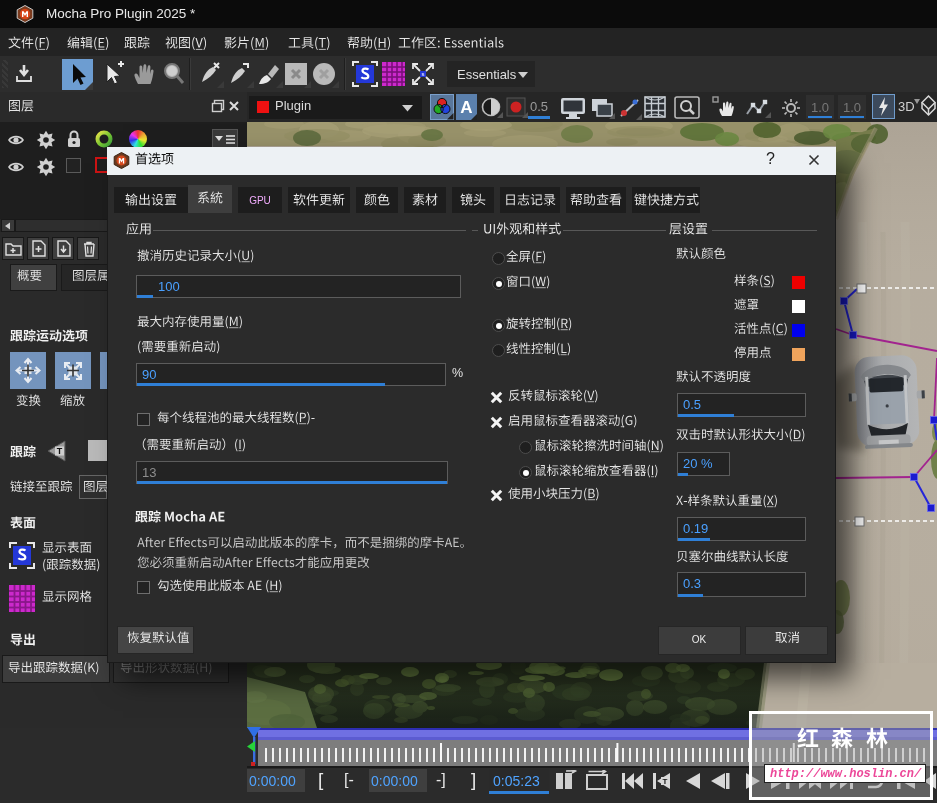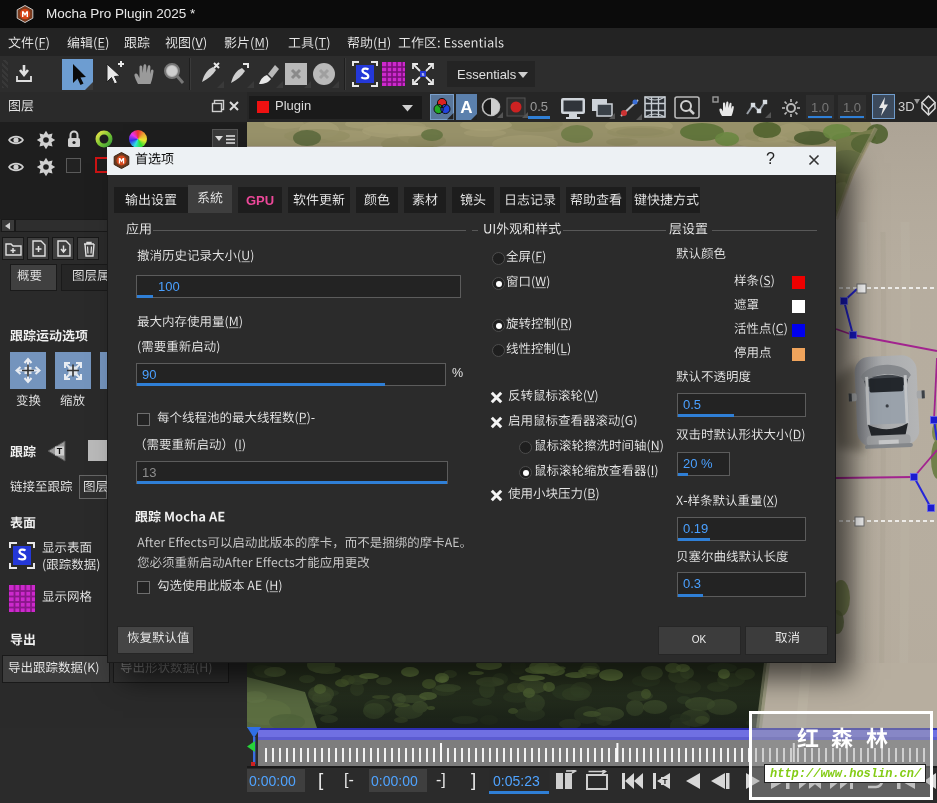--- a/index.html
+++ b/index.html
@@ -841,21 +841,21 @@
 <svg style="position:absolute;left:797px;top:727.2px;overflow:visible" width="22.0" height="27.5" viewBox="0 -880 1000 1250">
     <path fill="#ffffff" d="M27 -73 48 50C147 27 275 -3 395 -32L382 -145C254 -117 118 -88 27 -73ZM58 -414C76 -422 101 -429 190 -439C157 -396 128 -363 112 -348C78 -312 55 -291 27 -285C41 -252 61 -194 67 -170C95 -185 140 -196 406 -238C402 -264 400 -311 401 -343L233 -320C308 -399 379 -491 435 -584L330 -652C312 -617 291 -582 269 -549L182 -542C237 -621 291 -715 331 -806L211 -855C172 -739 103 -618 80 -587C57 -555 40 -534 19 -528C32 -497 52 -438 58 -414ZM405 -91V30H963V-91H748V-646H942V-766H422V-646H617V-91Z"></path>
   </svg>
 <svg style="position:absolute;left:831px;top:727.2px;overflow:visible" width="22.0" height="27.5" viewBox="0 -880 1000 1250">
     <path fill="#ffffff" d="M435 -852V-748H100V-643H324C252 -577 155 -523 54 -493C78 -471 112 -428 128 -400C245 -444 354 -518 435 -609V-400H555V-612C640 -520 755 -445 874 -403C892 -433 925 -479 951 -502C846 -529 743 -581 665 -643H907V-748H555V-852ZM215 -433V-326H45V-222H172C133 -159 80 -103 23 -67C40 -36 65 11 74 45C129 10 176 -46 215 -110V89H327V-96C352 -72 376 -48 390 -32L460 -120C440 -135 366 -184 327 -207V-222H458V-326H327V-433ZM647 -433V-326H488V-222H588C544 -144 481 -75 409 -36C433 -16 467 25 483 51C548 8 603 -57 647 -133V89H761V-134C801 -61 849 5 899 49C919 18 957 -25 984 -47C922 -87 860 -152 814 -222H958V-326H761V-433Z"></path>
   </svg>
 <svg style="position:absolute;left:866px;top:727.2px;overflow:visible" width="22.0" height="27.5" viewBox="0 -880 1000 1250">
     <path fill="#ffffff" d="M652 -850V-642H487V-529H633C587 -390 504 -248 411 -160C433 -130 465 -84 479 -50C545 -116 604 -212 652 -319V88H773V-315C807 -221 847 -136 891 -75C912 -106 953 -147 981 -168C908 -252 840 -392 797 -529H950V-642H773V-850ZM207 -850V-642H48V-529H190C155 -408 91 -276 20 -197C40 -165 68 -115 80 -80C128 -137 171 -221 207 -313V88H324V-363C354 -319 385 -271 402 -237L477 -341C455 -369 354 -485 324 -513V-529H456V-642H324V-850Z"></path>
   </svg>
 <div style="position:absolute;left:764px;top:764px;width:162px;height:19px;background:#ffffff;border:1.5px solid #222"></div>
-<div style="position:absolute;top:768px;font-family:'Liberation Mono',sans-serif;font-size:12px;color:#84cc16;font-weight:700;line-height:12px;letter-spacing:0;white-space:pre;font-style:italic;left:770px">http://www.hoslin.cn/</div>
+<div style="position:absolute;top:768px;font-family:'Liberation Mono',sans-serif;font-size:12px;color:#ec4899;font-weight:700;line-height:12px;letter-spacing:0;white-space:pre;font-style:italic;left:770px">http://www.hoslin.cn/</div>
 <div style="position:absolute;left:107px;top:147px;width:729px;height:516px;background:#2b2b2b;box-shadow:16px 16px 26px rgba(0,0,0,0.62);border:1px solid #1a1a1a"></div>
 <div style="position:absolute;left:107px;top:147px;width:729px;height:28px;background:#edf1f4"></div>
 <svg style="position:absolute;left:113px;top:152px;" width="17" height="17" viewBox="0 0 17 17">
     <polygon points="8.5,0.5 15.8,4.5 15.8,12.5 8.5,16.5 1.2,12.5 1.2,4.5" fill="#6b3a1f" stroke="#3a2212" stroke-width="1"></polygon>
 <circle cx="8.5" cy="8.5" r="5" fill="#d4481c"></circle>
     <path d="M5.8 11.4 L5.8 5.9 L7.3 5.9 L8.5 8 L9.7 5.9 L11.2 5.9 L11.2 11.4 L9.9 11.4 L9.9 8.2 L8.5 10.4 L7.1 8.2 L7.1 11.4 Z" fill="#fff"></path>
   </svg>
 <svg style="position:absolute;left:135px;top:152.0px;overflow:visible" width="39.0" height="16.25" viewBox="0 -880 3000 1250">
     <path fill="#111" d="M243 -312H755V-210H243ZM243 -373V-472H755V-373ZM243 -150H755V-44H243ZM228 -815C259 -782 294 -736 313 -702H54V-632H456C450 -602 442 -568 433 -539H168V80H243V23H755V80H833V-539H512L546 -632H949V-702H696C725 -737 757 -779 785 -820L702 -842C681 -800 643 -742 611 -702H345L389 -725C370 -758 331 -808 294 -844Z M1061 -765C1119 -716 1187 -646 1216 -597L1278 -644C1246 -692 1177 -760 1118 -806ZM1446 -810C1422 -721 1380 -633 1326 -574C1344 -565 1376 -545 1390 -534C1413 -562 1435 -597 1455 -636H1603V-490H1320V-423H1501C1484 -292 1443 -197 1293 -144C1309 -130 1331 -102 1339 -83C1507 -149 1557 -264 1576 -423H1679V-191C1679 -115 1696 -93 1771 -93C1786 -93 1854 -93 1869 -93C1932 -93 1952 -125 1959 -252C1938 -257 1907 -268 1893 -282C1890 -177 1886 -163 1861 -163C1847 -163 1792 -163 1782 -163C1756 -163 1753 -166 1753 -191V-423H1951V-490H1678V-636H1909V-701H1678V-836H1603V-701H1485C1498 -731 1509 -763 1518 -795ZM1251 -456H1056V-386H1179V-83C1136 -63 1090 -27 1045 15L1095 80C1152 18 1206 -34 1243 -34C1265 -34 1296 -5 1335 19C1401 58 1484 68 1600 68C1698 68 1867 63 1945 58C1946 36 1958 -1 1966 -20C1867 -10 1715 -3 1601 -3C1495 -3 1411 -9 1349 -46C1301 -74 1278 -98 1251 -100Z M2618 -500V-289C2618 -184 2591 -56 2319 19C2335 34 2357 61 2366 77C2649 -12 2693 -158 2693 -289V-500ZM2689 -91C2766 -41 2864 31 2911 79L2961 26C2913 -21 2813 -90 2736 -138ZM2029 -184 2048 -106C2140 -137 2262 -179 2379 -219L2369 -284L2247 -247V-650H2363V-722H2046V-650H2172V-225ZM2417 -624V-153H2490V-556H2816V-155H2891V-624H2655C2670 -655 2686 -692 2702 -728H2957V-796H2381V-728H2613C2603 -694 2591 -656 2578 -624Z"></path>
   </svg>
@@ -865,21 +865,21 @@
   </svg>
 <div style="position:absolute;left:114px;top:187px;width:74px;height:26px;background:#1d1d1d"></div>
 <svg style="position:absolute;left:125.0px;top:193.0px;overflow:visible" width="52.0" height="16.25" viewBox="0 -880 4000 1250">
     <path fill="#e8e8e8" d="M734 -447V-85H793V-447ZM861 -484V-5C861 6 857 9 846 10C833 10 793 10 747 9C757 27 765 54 767 71C826 71 866 70 890 60C915 49 922 31 922 -5V-484ZM71 -330C79 -338 108 -344 140 -344H219V-206C152 -190 90 -176 42 -167L59 -96L219 -137V79H285V-154L368 -176L362 -239L285 -221V-344H365V-413H285V-565H219V-413H132C158 -483 183 -566 203 -652H367V-720H217C225 -756 231 -792 236 -827L166 -839C162 -800 157 -759 150 -720H47V-652H137C119 -569 100 -501 91 -475C77 -430 65 -398 48 -393C56 -376 67 -344 71 -330ZM659 -843C593 -738 469 -639 348 -583C366 -568 386 -545 397 -527C424 -541 451 -557 477 -574V-532H847V-581C872 -566 899 -551 926 -537C935 -557 956 -581 974 -596C869 -641 774 -698 698 -783L720 -816ZM506 -594C562 -635 615 -683 659 -734C710 -678 765 -633 826 -594ZM614 -406V-327H477V-406ZM415 -466V76H477V-130H614V1C614 10 612 12 604 13C594 13 568 13 537 12C546 30 554 57 556 74C599 74 630 74 651 63C672 52 677 33 677 1V-466ZM477 -269H614V-187H477Z M1104 -341V21H1814V78H1895V-341H1814V-54H1539V-404H1855V-750H1774V-477H1539V-839H1457V-477H1228V-749H1150V-404H1457V-54H1187V-341Z M2122 -776C2175 -729 2242 -662 2273 -619L2324 -672C2292 -713 2225 -778 2171 -822ZM2043 -526V-454H2184V-95C2184 -49 2153 -16 2134 -4C2148 11 2168 42 2175 60C2190 40 2217 20 2395 -112C2386 -127 2374 -155 2368 -175L2257 -94V-526ZM2491 -804V-693C2491 -619 2469 -536 2337 -476C2351 -464 2377 -435 2386 -420C2530 -489 2562 -597 2562 -691V-734H2739V-573C2739 -497 2753 -469 2823 -469C2834 -469 2883 -469 2898 -469C2918 -469 2939 -470 2951 -474C2948 -491 2946 -520 2944 -539C2932 -536 2911 -534 2897 -534C2884 -534 2839 -534 2828 -534C2812 -534 2810 -543 2810 -572V-804ZM2805 -328C2769 -248 2715 -182 2649 -129C2582 -184 2529 -251 2493 -328ZM2384 -398V-328H2436L2422 -323C2462 -231 2519 -151 2590 -86C2515 -38 2429 -5 2341 15C2355 31 2371 61 2377 80C2474 54 2566 16 2647 -39C2723 17 2814 58 2917 83C2926 62 2947 32 2963 16C2867 -4 2781 -39 2708 -86C2793 -160 2861 -256 2901 -381L2855 -401L2842 -398Z M3651 -748H3820V-658H3651ZM3417 -748H3582V-658H3417ZM3189 -748H3348V-658H3189ZM3190 -427V-6H3057V50H3945V-6H3808V-427H3495L3509 -486H3922V-545H3520L3531 -603H3895V-802H3117V-603H3454L3446 -545H3068V-486H3436L3424 -427ZM3262 -6V-68H3734V-6ZM3262 -275H3734V-217H3262ZM3262 -320V-376H3734V-320ZM3262 -172H3734V-113H3262Z"></path>
   </svg>
 <div style="position:absolute;left:188px;top:185px;width:44px;height:28px;background:#3e3e3e"></div>
 <svg style="position:absolute;left:197.0px;top:191.0px;overflow:visible" width="26.0" height="16.25" viewBox="0 -880 2000 1250">
     <path fill="#e8e8e8" d="M286 -224C233 -152 150 -78 70 -30C90 -19 121 6 136 20C212 -34 301 -116 361 -197ZM636 -190C719 -126 822 -34 872 22L936 -23C882 -80 779 -168 695 -229ZM664 -444C690 -420 718 -392 745 -363L305 -334C455 -408 608 -500 756 -612L698 -660C648 -619 593 -580 540 -543L295 -531C367 -582 440 -646 507 -716C637 -729 760 -747 855 -770L803 -833C641 -792 350 -765 107 -753C115 -736 124 -706 126 -688C214 -692 308 -698 401 -706C336 -638 262 -578 236 -561C206 -539 182 -524 162 -521C170 -502 181 -469 183 -454C204 -462 235 -466 438 -478C353 -425 280 -385 245 -369C183 -338 138 -319 106 -315C115 -295 126 -260 129 -245C157 -256 196 -261 471 -282V-20C471 -9 468 -5 451 -4C435 -3 380 -3 320 -6C332 15 345 47 349 69C422 69 472 68 505 56C539 44 547 23 547 -19V-288L796 -306C825 -273 849 -242 866 -216L926 -252C885 -313 799 -405 722 -474Z M1702 -352V-39C1702 35 1718 57 1787 57C1800 57 1861 57 1874 57C1936 57 1954 20 1959 -118C1941 -123 1910 -135 1895 -148C1893 -27 1889 -9 1867 -9C1855 -9 1807 -9 1798 -9C1776 -9 1772 -13 1772 -39V-352ZM1522 -353C1516 -150 1496 -38 1340 26C1356 39 1377 67 1385 84C1557 8 1587 -125 1594 -353ZM1186 -189C1198 -119 1209 -27 1212 34L1269 22C1266 -38 1254 -128 1241 -199ZM1084 -197C1074 -114 1059 -22 1035 40C1051 45 1080 54 1093 61C1114 -2 1133 -98 1144 -186ZM1282 -208C1302 -153 1324 -80 1332 -33L1387 -51C1378 -98 1354 -169 1334 -223ZM1585 -821C1603 -787 1623 -743 1637 -708H1410V-640H1591C1551 -581 1492 -496 1472 -476C1454 -458 1429 -451 1412 -446C1419 -431 1433 -394 1436 -375C1462 -386 1502 -392 1845 -425C1862 -398 1876 -373 1886 -353L1947 -387C1917 -444 1852 -538 1798 -608L1741 -579C1763 -550 1787 -516 1809 -483L1550 -461C1588 -513 1638 -584 1675 -640H1941V-708H1715C1701 -744 1674 -799 1651 -841ZM1066 -240C1086 -250 1116 -258 1335 -290C1340 -269 1344 -250 1347 -234L1410 -255C1400 -308 1371 -396 1344 -462L1284 -446C1296 -416 1308 -382 1318 -348L1158 -327C1239 -418 1319 -533 1385 -648L1321 -685C1299 -641 1274 -597 1248 -556L1138 -546C1194 -622 1250 -719 1293 -813L1223 -842C1182 -734 1113 -620 1091 -591C1070 -560 1052 -539 1035 -535C1043 -516 1055 -481 1059 -466C1074 -472 1096 -477 1204 -490C1166 -435 1133 -393 1117 -375C1086 -339 1063 -314 1042 -309C1051 -290 1062 -255 1066 -240Z"></path>
   </svg>
 <div style="position:absolute;left:238px;top:187px;width:44px;height:26px;background:#1d1d1d"></div>
-<div style="position:absolute;top:194px;font-family:'Liberation Sans',sans-serif;font-size:13px;color:#ec4899;font-weight:700;line-height:13px;letter-spacing:0;white-space:pre;left:260.0px;transform:translateX(-50%)">GPU</div>
+<div style="position:absolute;top:194px;font-family:'Liberation Sans',sans-serif;font-size:10px;color:#f0abfc;font-weight:400;line-height:13px;letter-spacing:0;white-space:pre;left:260.0px;transform:translateX(-50%)">GPU</div>
 <div style="position:absolute;left:288px;top:187px;width:62px;height:26px;background:#1d1d1d"></div>
 <svg style="position:absolute;left:293.0px;top:193.0px;overflow:visible" width="52.0" height="16.25" viewBox="0 -880 4000 1250">
     <path fill="#e8e8e8" d="M591 -841C570 -685 530 -538 461 -444C478 -435 510 -414 523 -402C563 -460 594 -534 619 -618H876C862 -548 845 -473 831 -424L891 -406C914 -474 939 -582 959 -675L909 -689L900 -687H637C648 -733 657 -781 664 -830ZM664 -523V-477C664 -337 650 -129 435 30C454 41 480 65 492 81C614 -13 676 -123 707 -228C749 -91 815 20 915 79C926 60 949 32 966 18C841 -48 769 -205 734 -384C736 -417 737 -448 737 -476V-523ZM94 -332C102 -340 134 -346 172 -346H278V-201L39 -168L56 -92L278 -127V76H346V-139L482 -161L479 -231L346 -211V-346H472V-414H346V-563H278V-414H168C201 -483 234 -565 263 -650H478V-722H287C297 -755 307 -789 316 -822L242 -838C234 -799 224 -760 212 -722H50V-650H190C164 -570 137 -504 124 -479C105 -434 89 -403 70 -398C78 -380 90 -347 94 -332Z M1317 -341V-268H1604V80H1679V-268H1953V-341H1679V-562H1909V-635H1679V-828H1604V-635H1470C1483 -680 1494 -728 1504 -775L1432 -790C1409 -659 1367 -530 1309 -447C1327 -438 1359 -420 1373 -409C1400 -451 1425 -504 1446 -562H1604V-341ZM1268 -836C1214 -685 1126 -535 1032 -437C1045 -420 1067 -381 1075 -363C1107 -397 1137 -437 1167 -480V78H1239V-597C1277 -667 1311 -741 1339 -815Z M2252 -238 2188 -212C2222 -154 2264 -108 2313 -71C2252 -36 2166 -7 2047 15C2063 32 2083 64 2092 81C2222 53 2315 16 2382 -28C2520 45 2704 68 2937 77C2941 52 2955 20 2969 3C2745 -3 2572 -18 2443 -76C2495 -127 2522 -185 2534 -247H2873V-634H2545V-719H2935V-787H2065V-719H2467V-634H2156V-247H2455C2443 -199 2420 -154 2374 -114C2326 -146 2285 -186 2252 -238ZM2228 -411H2467V-371C2467 -350 2467 -329 2465 -309H2228ZM2543 -309C2544 -329 2545 -349 2545 -370V-411H2798V-309ZM2228 -571H2467V-471H2228ZM2545 -571H2798V-471H2545Z M3360 -213C3390 -163 3426 -95 3442 -51L3495 -83C3480 -125 3444 -190 3411 -240ZM3135 -235C3115 -174 3082 -112 3041 -68C3056 -59 3082 -40 3094 -30C3133 -77 3173 -150 3196 -220ZM3553 -744V-400C3553 -267 3545 -95 3460 25C3476 34 3506 57 3518 71C3610 -59 3623 -256 3623 -400V-432H3775V75H3848V-432H3958V-502H3623V-694C3729 -710 3843 -736 3927 -767L3866 -822C3794 -792 3665 -762 3553 -744ZM3214 -827C3230 -799 3246 -765 3258 -735H3061V-672H3503V-735H3336C3323 -768 3301 -811 3282 -844ZM3377 -667C3365 -621 3342 -553 3323 -507H3046V-443H3251V-339H3050V-273H3251V-18C3251 -8 3249 -5 3239 -5C3228 -4 3197 -4 3162 -5C3172 13 3182 41 3184 59C3233 59 3267 58 3290 47C3313 36 3320 18 3320 -17V-273H3507V-339H3320V-443H3519V-507H3391C3410 -549 3429 -603 3447 -652ZM3126 -651C3146 -606 3161 -546 3165 -507L3230 -525C3225 -563 3208 -622 3187 -665Z"></path>
   </svg>
 <div style="position:absolute;left:356px;top:187px;width:42px;height:26px;background:#1d1d1d"></div>
 <svg style="position:absolute;left:364.0px;top:193.0px;overflow:visible" width="26.0" height="16.25" viewBox="0 -880 2000 1250">
     <path fill="#e8e8e8" d="M698 -506C696 -147 684 -34 432 30C444 43 461 67 467 82C735 9 755 -126 757 -506ZM400 -459C345 -410 243 -364 158 -338C175 -325 194 -304 205 -289C295 -320 398 -372 462 -433ZM431 -185C371 -104 252 -35 132 1C148 15 167 38 178 55C306 12 427 -63 497 -156ZM740 -77C805 -32 882 35 918 80L961 34C924 -11 845 -75 782 -118ZM536 -609V-137H596V-552H851V-139H914V-609H725C738 -641 753 -680 766 -718H947V-778H514V-718H703C693 -683 678 -641 664 -609ZM229 -824C242 -799 254 -767 263 -740H68V-677H496V-740H334C325 -770 308 -811 291 -842ZM415 -326C356 -263 246 -205 150 -172C155 -225 156 -277 156 -321V-472H493V-535H392C412 -569 434 -613 453 -653L390 -669C375 -630 349 -574 326 -535H195L248 -554C240 -586 217 -636 194 -671L135 -652C157 -616 178 -568 186 -535H89V-322C89 -215 84 -65 32 45C49 51 79 69 92 81C125 9 142 -82 150 -169C166 -155 183 -134 193 -118C296 -158 407 -224 475 -300Z M1474 -492V-319H1243V-492ZM1547 -492H1786V-319H1547ZM1598 -685C1569 -643 1531 -597 1494 -563H1229C1268 -601 1304 -642 1337 -685ZM1354 -843C1284 -708 1162 -587 1039 -511C1053 -495 1074 -457 1081 -441C1111 -461 1141 -484 1170 -509V-81C1170 36 1219 63 1378 63C1414 63 1725 63 1765 63C1914 63 1945 18 1963 -138C1941 -142 1910 -154 1890 -166C1879 -34 1863 -6 1764 -6C1696 -6 1426 -6 1373 -6C1263 -6 1243 -20 1243 -80V-247H1786V-202H1861V-563H1585C1632 -611 1678 -669 1712 -722L1663 -757L1648 -752H1383C1397 -774 1410 -796 1422 -818Z"></path>
   </svg>
 <div style="position:absolute;left:404px;top:187px;width:42px;height:26px;background:#1d1d1d"></div>
 <svg style="position:absolute;left:412.0px;top:193.0px;overflow:visible" width="26.0" height="16.25" viewBox="0 -880 2000 1250">

